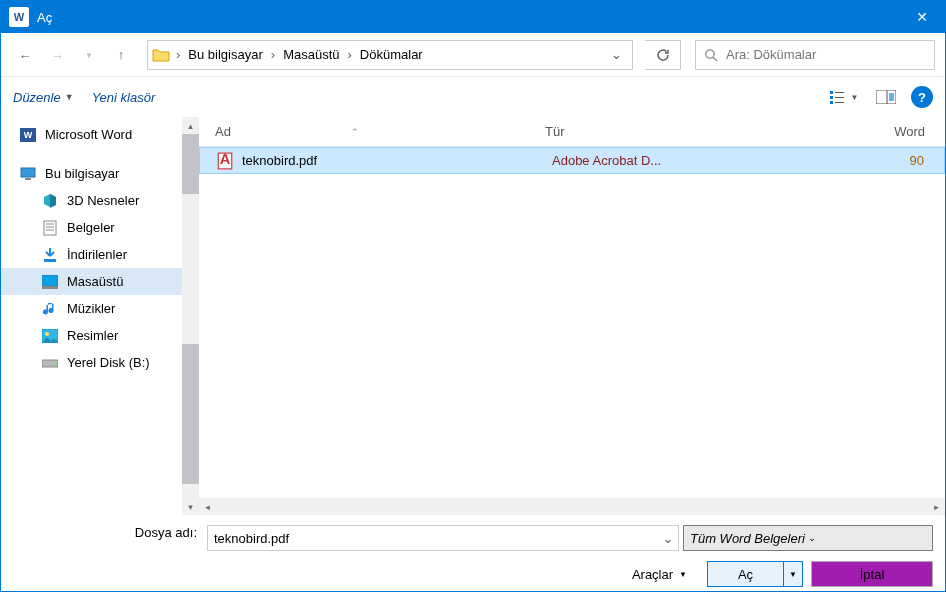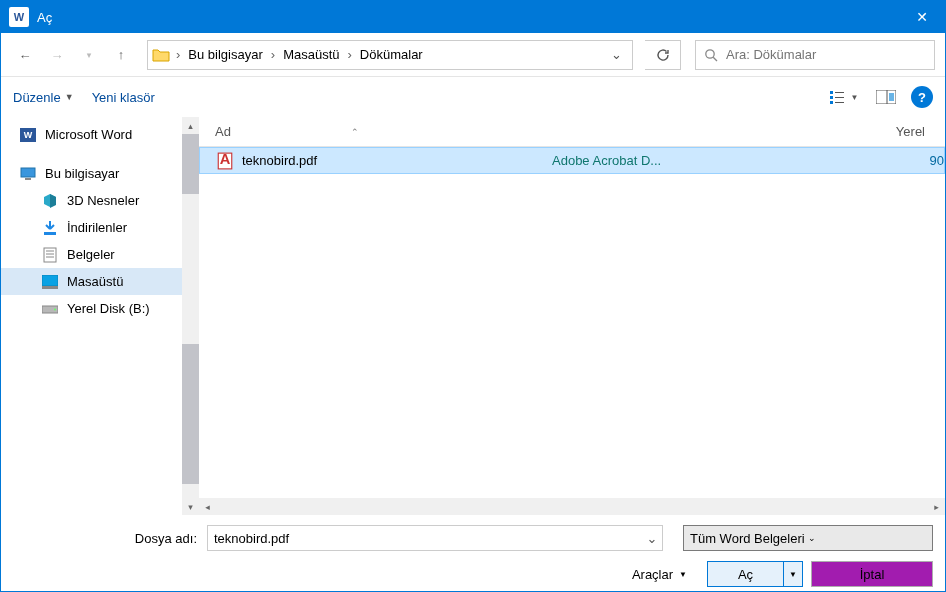--- a/index.html
+++ b/index.html
@@ -16,21 +16,21 @@
 .addr-box .folder-icon { width: 18px; height: 16px; }
 .addr-box .crumb { color: #000; cursor: pointer; padding: 0 2px; }
 .addr-box .sep { color: #666; }
 .addr-box .spacer { flex: 1; }
 .addr-box .drop { color: #555; cursor: pointer; padding: 0 6px; }
 .refresh { width: 36px; height: 30px; border: 1px solid #ccc; border-left: none; display: flex; align-items: center; justify-content: center; cursor: pointer; margin-right: 10px; }
 .search-box { width: 240px; height: 30px; border: 1px solid #ccc; display: flex; align-items: center; padding: 0 8px; gap: 8px; color: #888; }
 .search-box input { border: none; outline: none; flex: 1; color: #555; }
 
 .toolbar { height: 40px; display: flex; align-items: center; padding: 0 12px; gap: 18px; }
-.tool-btn { color: #004a9a; cursor: pointer; display: flex; align-items: center; gap: 4px; }
+.tool-btn { color: #004a9a; cursor: pointer; display: flex; align-items: center; gap: 4px; font-style: italic; }
 .toolbar .right { margin-left: auto; display: flex; align-items: center; gap: 8px; }
 .view-btn { width: 34px; height: 24px; border: 1px solid transparent; display: flex; align-items: center; justify-content: center; cursor: pointer; color: #555; }
 .help { width: 22px; height: 22px; border-radius: 50%; background: #0078d7; color: #fff; display: flex; align-items: center; justify-content: center; font-size: 13px; font-weight: bold; }
 
 .main { display: flex; height: 398px; }
 .sidebar { width: 198px; overflow: hidden; position: relative; }
 .side-list { overflow-y: hidden; height: 100%; padding-top: 4px; }
 .side-item { display: flex; align-items: center; height: 27px; padding-left: 18px; gap: 8px; cursor: pointer; }
 .side-item.child { padding-left: 40px; }
 .side-item.selected { background: #d8e8f7; }
@@ -46,34 +46,34 @@
 .col-mod { width: 160px; }
 .col-type { width: 150px; }
 .col-size { flex: 1; text-align: right; padding-right: 20px; }
 .sort-arrow { font-size: 9px; color: #777; margin-left: 120px; }
 
 .file-row { display: flex; height: 27px; align-items: center; padding-left: 16px; cursor: pointer; }
 .file-row.selected { background: #cce8ff; border: 1px solid #99d1ff; }
 .file-icon { width: 18px; height: 18px; margin-right: 8px; }
 .file-name { width: 310px; }
 .file-mod { width: 160px; color: #555; }
-.file-type { width: 150px; color: #0f766e; }
-.file-size { flex: 1; text-align: right; color: #0369a1; }
+.file-type { width: 150px; color: #7f1d1d; }
+.file-size { flex: 1; text-align: right; padding-right: 20px; color: #a16207; }
 
 .h-scroll { height: 17px; background: #f0f0f0; display: flex; position: absolute; bottom: 0; left: 0; right: 0; }
 .h-scroll .scroll-btn { width: 17px; height: 17px; }
 .h-scroll .h-track { flex: 1; }
 
 .bottom { padding: 10px 12px 12px 12px; }
-.row1 { display: flex; align-items: center; margin-bottom: 10px; }
+.row1 { display: flex; margin-bottom: 10px; }
 .row1 .label { width: 194px; text-align: right; padding-right: 10px; }
 .row1 .fname-wrap { flex: 1; position: relative; }
 .row1 .fname { width: 100%; height: 26px; border: 1px solid #ccc; padding: 0 26px 0 6px; }
 .row1 .fname-drop { position: absolute; right: 0; top: 0; width: 22px; height: 26px; display: flex; align-items: center; justify-content: center; cursor: pointer; color: #555; }
-.row1 .filter { width: 250px; height: 26px; border: 1px solid #7a7a7a; margin-left: 20px; display: flex; align-items: center; padding: 0 6px; cursor: pointer; background: #e9e9e9; }
+.row1 .filter { width: 250px; height: 26px; border: 1px solid #7a7a7a; margin-left: 4px; display: flex; align-items: center; padding: 0 6px; cursor: pointer; background: #e9e9e9; font-style: italic; }
 .row1 .filter span { flex: 1; }
 
 .row2 { display: flex; align-items: center; justify-content: flex-end; gap: 8px; }
 .tools { display: flex; align-items: center; gap: 6px; margin-right: 12px; cursor: pointer; }
 .btn { height: 26px; border: 1px solid #adadad; background: #a21caf; display: flex; align-items: center; justify-content: center; cursor: pointer; padding: 0 8px; }
 .btn.open { width: 96px; border: 1px solid #0078d7; background: #e5f1fb; padding: 0; }
 .btn.open .main-part { flex: 1; display: flex; align-items: center; justify-content: center; border-right: 1px solid #0078d7; height: 100%; }
 .btn.open .drop-part { width: 18px; display: flex; align-items: center; justify-content: center; font-size: 8px; }
 .btn.cancel { width: 122px; }
 </style>
@@ -171,45 +171,63 @@
             <svg width="16" height="16" viewBox="0 0 16 16">
               <path fill="#2aa9c9" d="M8 1l6 3v7l-6 3-6-3V4z"></path>
               <path fill="#1c7f99" d="M8 1v14l6-3V4z"></path>
             </svg>
           </span>
         <span>3D Nesneler</span>
       </div>
       <div class="side-item child">
         <span class="side-icon">
             <svg width="14" height="16" viewBox="0 0 14 16">
-              <path fill="#1e88e5" d="M7 1v8m0 0l-4-4m4 4l4-4" stroke="#1e88e5" stroke-width="2"></path>
-              <rect x="1" y="12" width="12" height="3" fill="#1e88e5"></rect>
-            </svg>
-          </span>
-        <span>İndirilenler</span>
-      </div>
-      <div class="side-item child">
-        <span class="side-icon">
-            <svg width="14" height="16" viewBox="0 0 14 16">
               <rect x="1" y="1" width="12" height="14" fill="#fff" stroke="#888"></rect>
               <line x1="3" y1="4" x2="11" y2="4" stroke="#888"></line>
               <line x1="3" y1="7" x2="11" y2="7" stroke="#888"></line>
               <line x1="3" y1="10" x2="11" y2="10" stroke="#888"></line>
             </svg>
           </span>
         <span>Belgeler</span>
       </div>
+      <div class="side-item child">
+        <span class="side-icon">
+            <svg width="14" height="16" viewBox="0 0 14 16">
+              <path fill="#1e88e5" d="M7 1v8m0 0l-4-4m4 4l4-4" stroke="#1e88e5" stroke-width="2"></path>
+              <rect x="1" y="12" width="12" height="3" fill="#1e88e5"></rect>
+            </svg>
+          </span>
+        <span>İndirilenler</span>
+      </div>
       <div class="side-item child selected">
         <span class="side-icon">
             <svg width="16" height="14" viewBox="0 0 16 14">
               <rect x="0" y="0" width="16" height="11" fill="#0aa2e4" stroke="#0884bb"></rect>
               <rect x="0" y="11" width="16" height="3" fill="#888"></rect>
             </svg>
           </span>
         <span>Masaüstü</span>
+      </div>
+      <div class="side-item child">
+        <span class="side-icon">
+            <svg width="14" height="16" viewBox="0 0 14 16">
+              <path fill="#1e88e5" d="M5 2v9a2.5 2.5 0 1 1-1.5-2.3V4l7-1.5v7a2.5 2.5 0 1 1-1.5-2.3V2z"></path>
+            </svg>
+          </span>
+        <span>Müzikler</span>
+      </div>
+      <div class="side-item child">
+        <span class="side-icon">
+            <svg width="16" height="14" viewBox="0 0 16 14">
+              <rect x="0" y="0" width="16" height="14" fill="#36b6e8" stroke="#1a8fbb"></rect>
+              <circle cx="5" cy="5" r="2" fill="#ffe25c"></circle>
+              <path fill="#1a8fbb" d="M0 14l5-6 4 4 3-3 4 5z"></path>
+            </svg>
+          </span>
+        <span>Resimler</span>
       </div>
       <div class="side-item child">
         <span class="side-icon">
             <svg width="16" height="12" viewBox="0 0 16 12">
               <rect x="0" y="3" width="16" height="7" fill="#b8b8b8" stroke="#888"></rect>
               <circle cx="13" cy="6.5" r="1" fill="#6f6"></circle>
             </svg>
           </span>
         <span>Yerel Disk (B:)</span>
       </div>
@@ -223,21 +241,22 @@
       <div class="scroll-btn">▾</div>
     </div>
   </div>
 
   <div class="content">
     <div class="col-headers">
       <div class="col-name">
           <span>Ad</span>
           <span class="sort-arrow">⌃</span>
         </div>
-      <div class="col-size">Yerel</div>
+      <div class="col-type">Tür</div>
+      <div class="col-size">Word</div>
     </div>
     <div class="file-row selected">
       <svg class="file-icon" viewBox="0 0 16 16">
           <rect x="2" y="1" width="12" height="14" fill="#fff" stroke="#c33"></rect>
           <text x="8" y="11" text-anchor="middle" font-size="7" fill="#c33" font-weight="bold">A</text>
         </svg>
       <div class="file-name">teknobird.pdf</div>
       <div class="file-type">Adobe Acrobat D...</div>
       <div class="file-size">90</div>
     </div>

